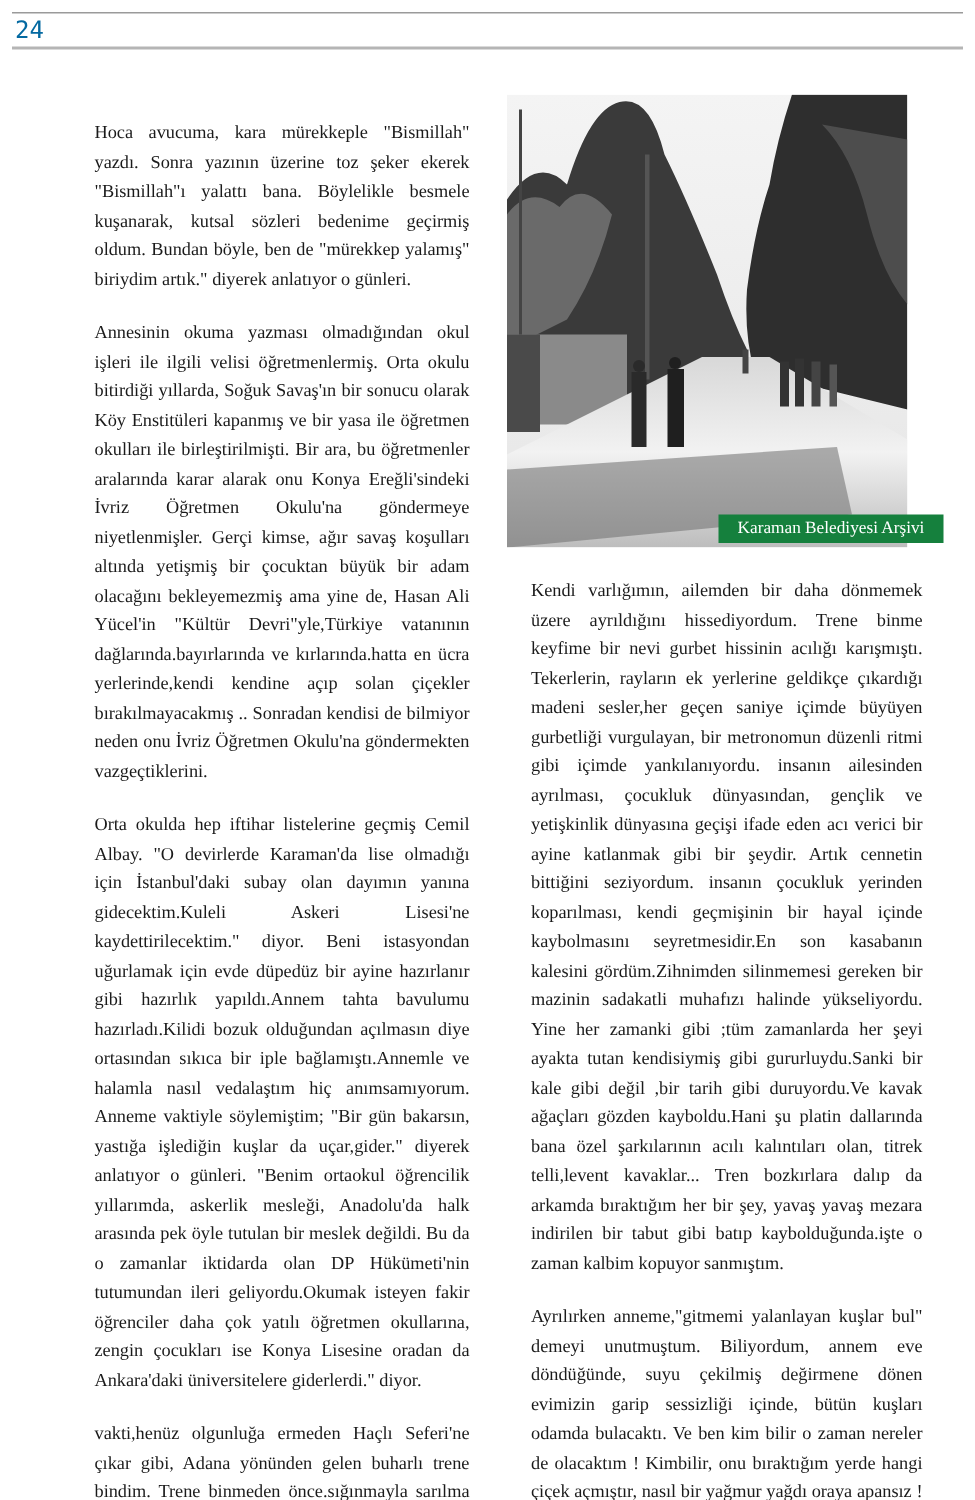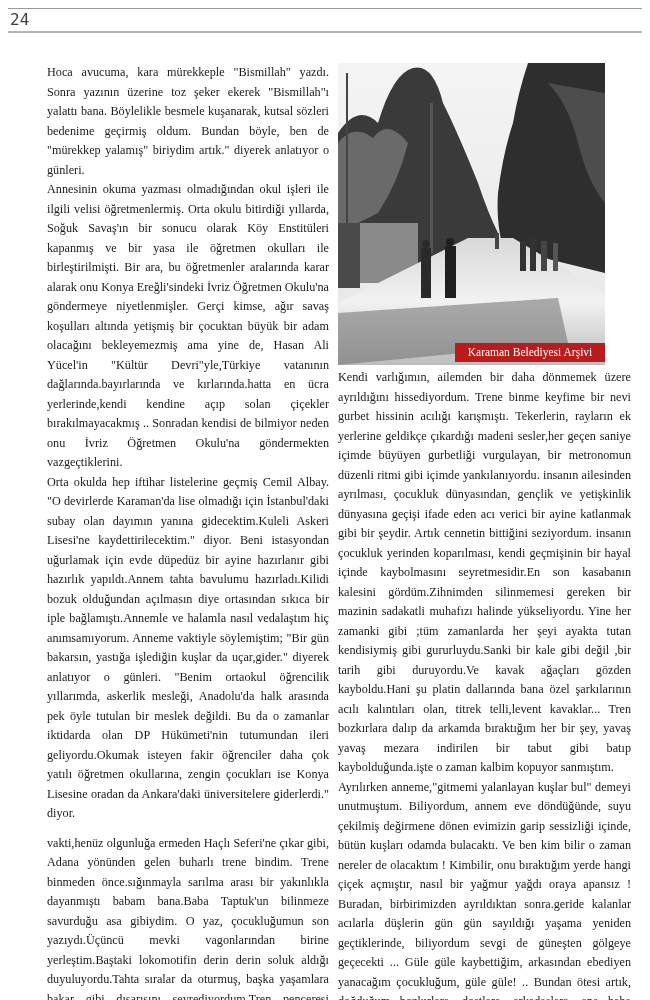--- a/index.html
+++ b/index.html
@@ -1,26 +1,26 @@
 <!DOCTYPE html>
 <html><head>
   <meta charset="utf-8">
   <style>
     html, body { margin: 0; padding: 0; background: #ffffff; }
     body { width: 650px; height: 1000px; position: relative; overflow: hidden; font-family: "Liberation Serif", serif; color: #1a1a1a; }
     .header { position: absolute; left: 8px; top: 8px; width: 634px; height: 22px; border-top: 1px solid #9a9a9a; border-bottom: 2px solid #b5b5b5; }
-    .page-num { position: absolute; left: 2px; top: 1px; font-family: "DejaVu Sans Mono", monospace; font-size: 16px; color: #404040; letter-spacing: 0px; }
+    .page-num { position: absolute; left: 2px; top: 1px; font-family: "DejaVu Sans Mono", monospace; font-size: 16px; color: #0369a1; letter-spacing: 0px; }
     .running-head { position: absolute; left: 100px; top: 5px; font-family: "Liberation Mono", monospace; font-size: 8.5px; color: #9a9a9a; letter-spacing: 0.6px; white-space: nowrap; }
     .col { position: absolute; font-size: 12.2px; line-height: 19.5px; text-align: justify; }
-    .col p { margin: 0; }
+    .col p { margin: 16px; }
     .left { left: 47px; top: 63px; width: 282px; }
     .right { left: 338px; top: 368px; width: 293px; }
     .photo { position: absolute; left: 338px; top: 63px; width: 267px; height: 302px; background: #fff; overflow: hidden; }
     .photo svg { display: block; }
-    .caption { position: absolute; left: 455px; top: 343px; width: 150px; height: 19px; background: #b91c1c; color: #fff; font-size: 11.5px; line-height: 19px; text-align: center; }
+    .caption { position: absolute; left: 479px; top: 343px; width: 150px; height: 19px; background: #15803d; color: #fff; font-size: 11.5px; line-height: 19px; text-align: center; }
     .gap-line { margin-top: 10px !important; }
   </style>
 </head>
 <body>
 
 <div class="header">
   <span class="page-num">24</span>
 </div>
 
 <div class="col left">

